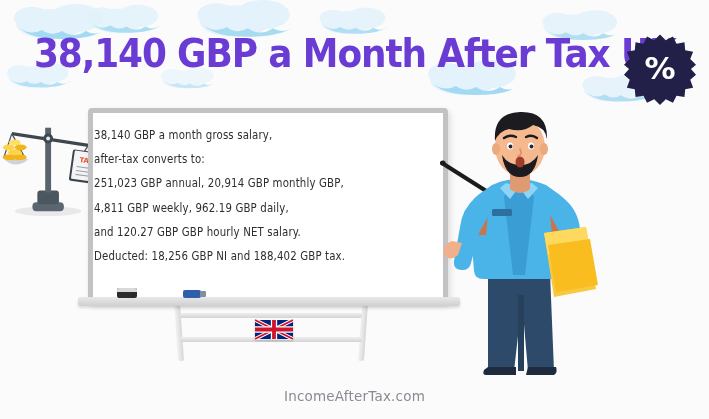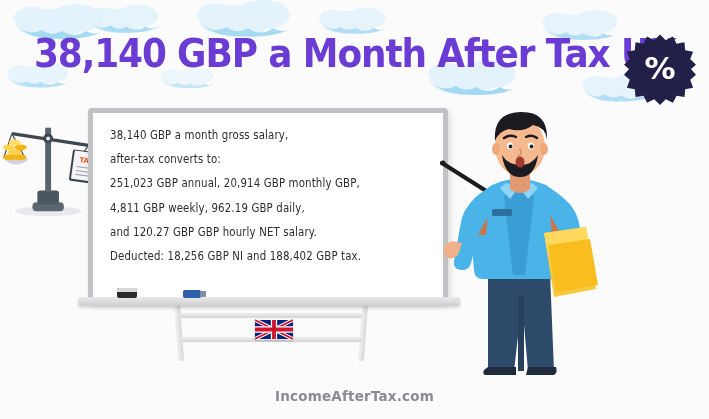--- a/index.html
+++ b/index.html
@@ -44,21 +44,21 @@
 
   
   .board-wrap{ position:absolute; left:88px; top:108px; width:360px; height:195px; z-index:3; }
   .board{
     position:absolute; inset:0;
     background:#ffffff;
     border:5px solid #c2c2c4;
     border-radius:4px;
     box-shadow:2px 3px 6px rgba(0,0,0,.13);
   }
-  .board-inner{ position:absolute; inset:0; padding:16px 14px 10px 22px; }
+  .board-inner{ position:absolute; inset:0; padding:16px 14px 10px 6px; }
   .bline{
     font-family:"DejaVu Sans", sans-serif;
     font-size:10.2px;
     color:#2e2e2e;
     line-height:24.2px;
     white-space:nowrap;
     letter-spacing:.15px;
     transform:scaleY(1.12);
     transform-origin:left center;
   }
@@ -97,21 +97,21 @@
 
   
   .teacher{ position:absolute; left:440px; top:105px; width:180px; height:270px; z-index:3; }
 
   
   .footer{
     position:absolute; left:0; bottom:14px; width:709px; text-align:center; z-index:6;
   }
   .footer span{
     font-family:"DejaVu Sans", sans-serif;
-    font-weight:700; font-size:13.5px; color:#8a8a92; letter-spacing:.2px;
+    font-weight:400; font-size:13.5px; color:#8a8a92; letter-spacing:.2px;
   }
 </style>
 </head>
 <body>
 
 <svg id="clouds" viewBox="0 0 709 419">
   <defs>
     <g id="cloudShape">
       <ellipse cx="34" cy="20" rx="34" ry="15" fill="#e2f2fb"></ellipse>
       <ellipse cx="60" cy="14" rx="26" ry="14" fill="#e2f2fb"></ellipse>

